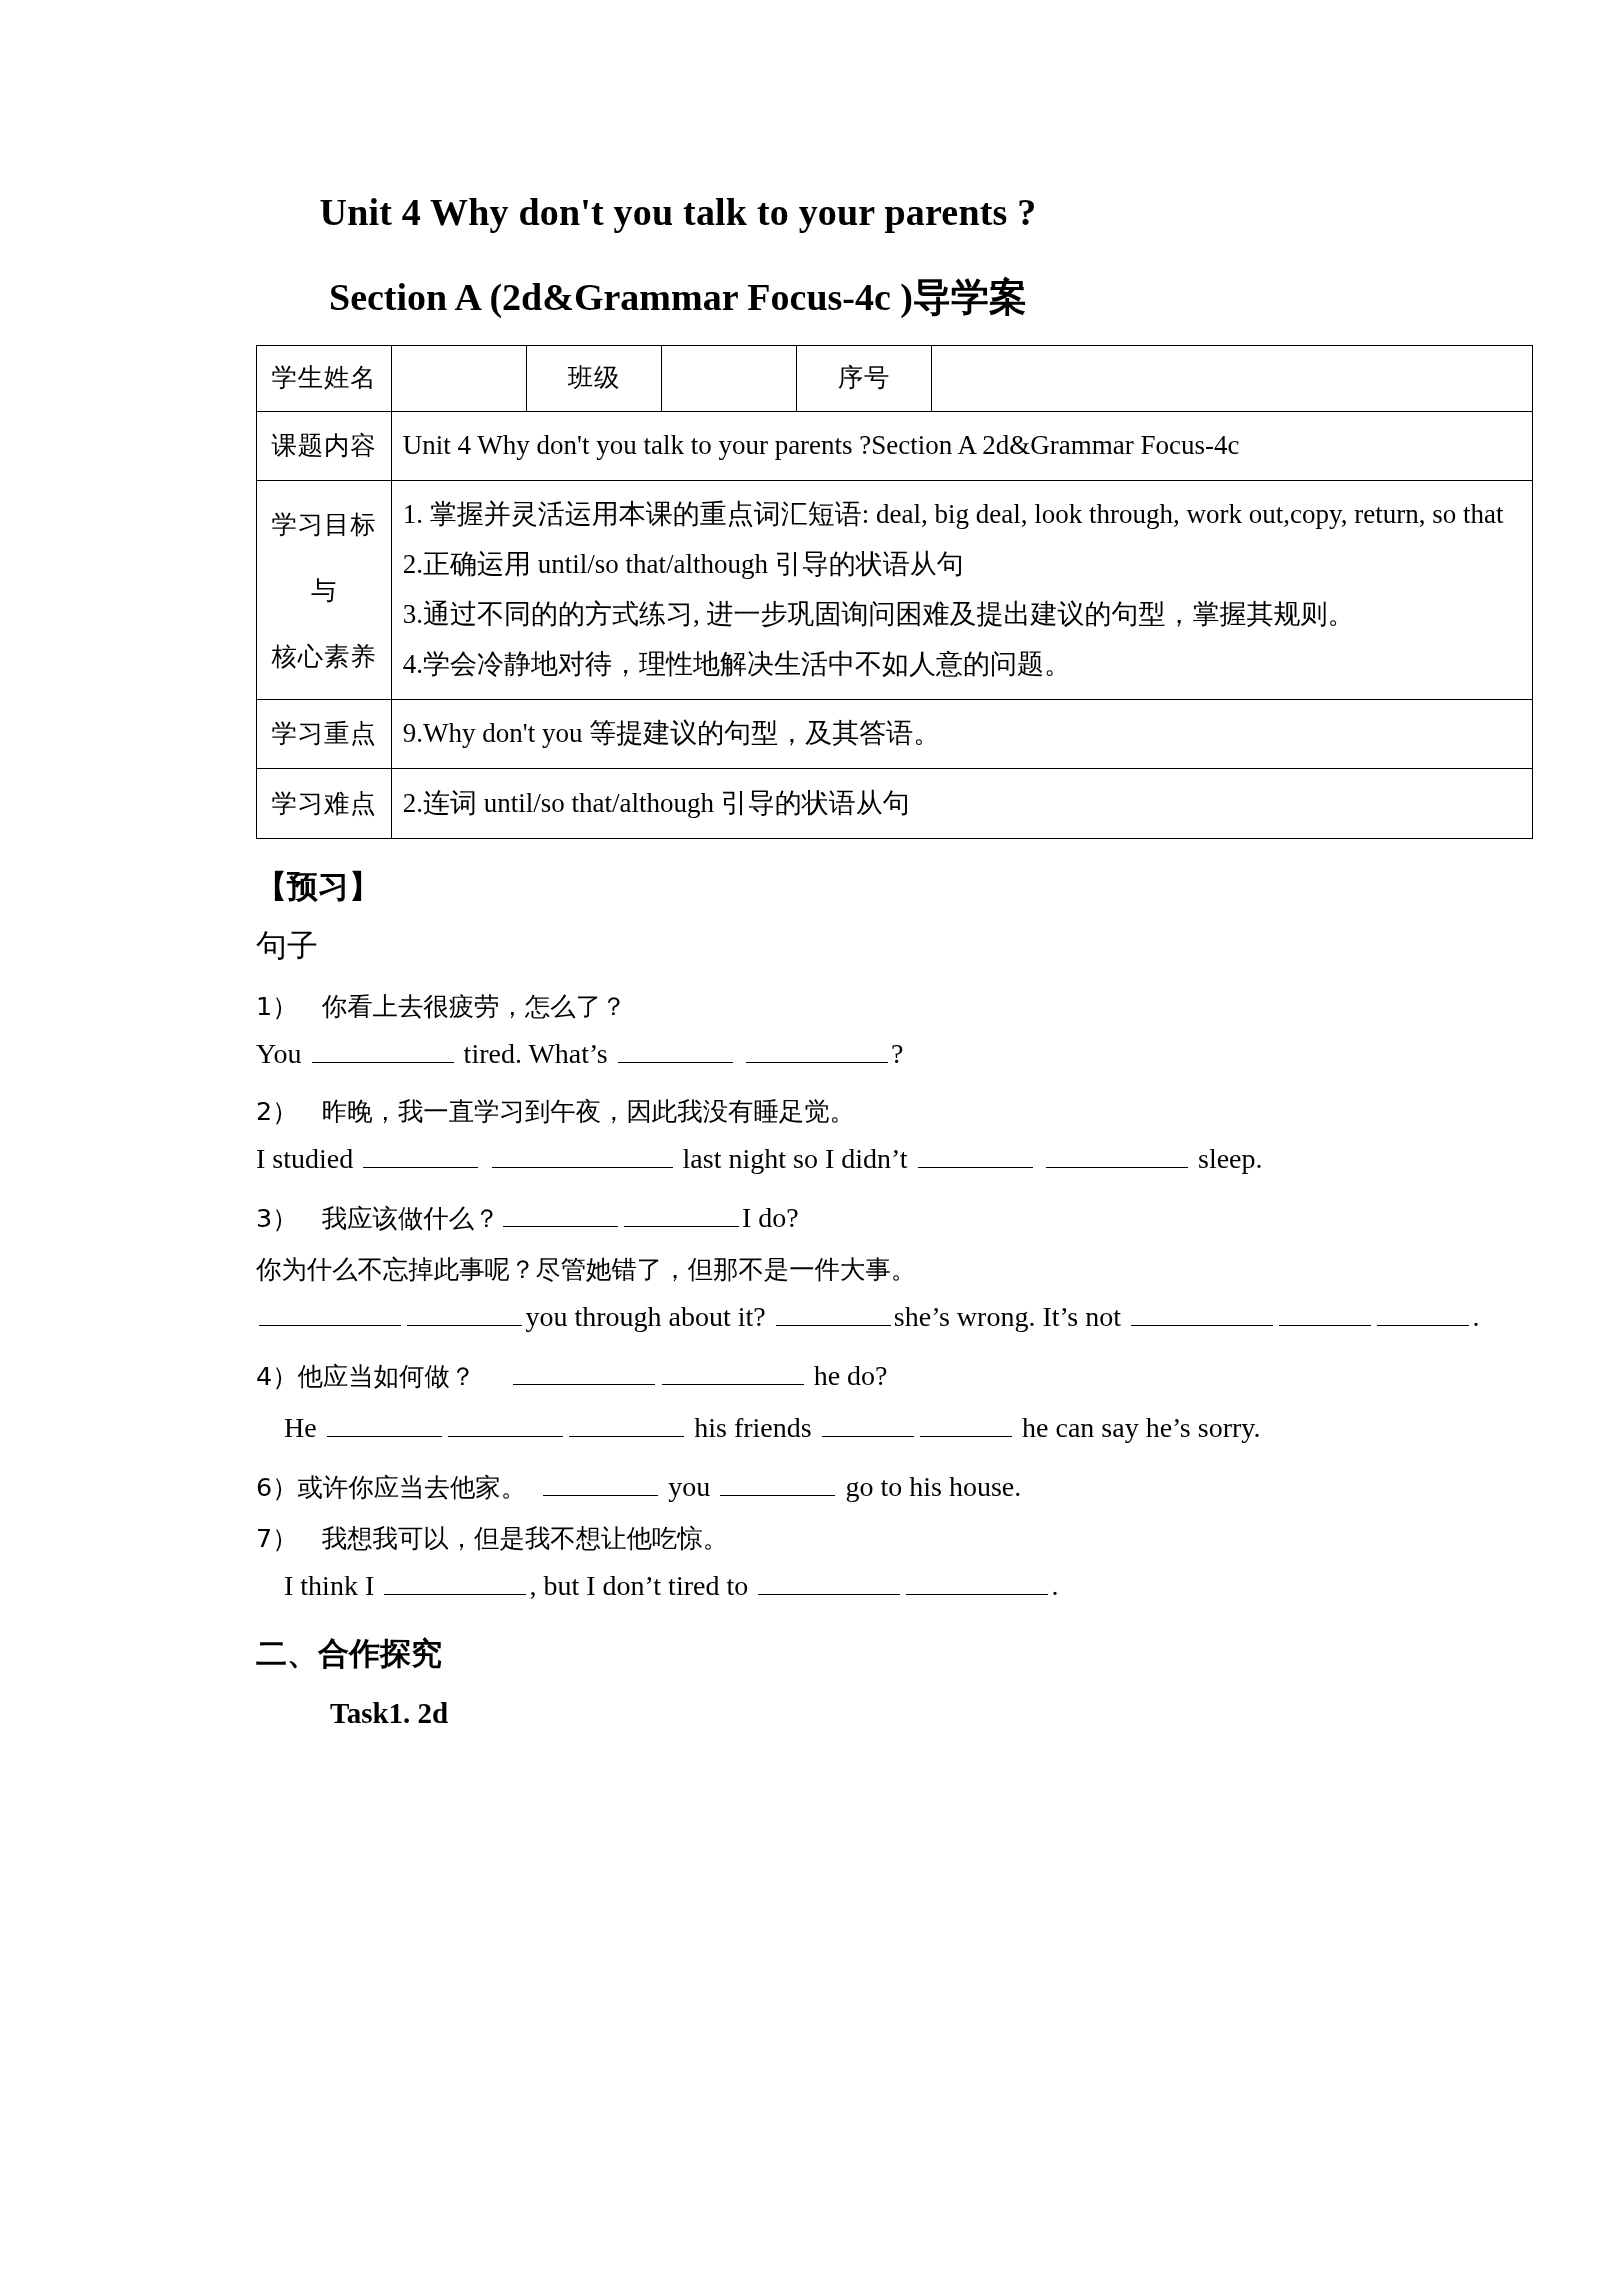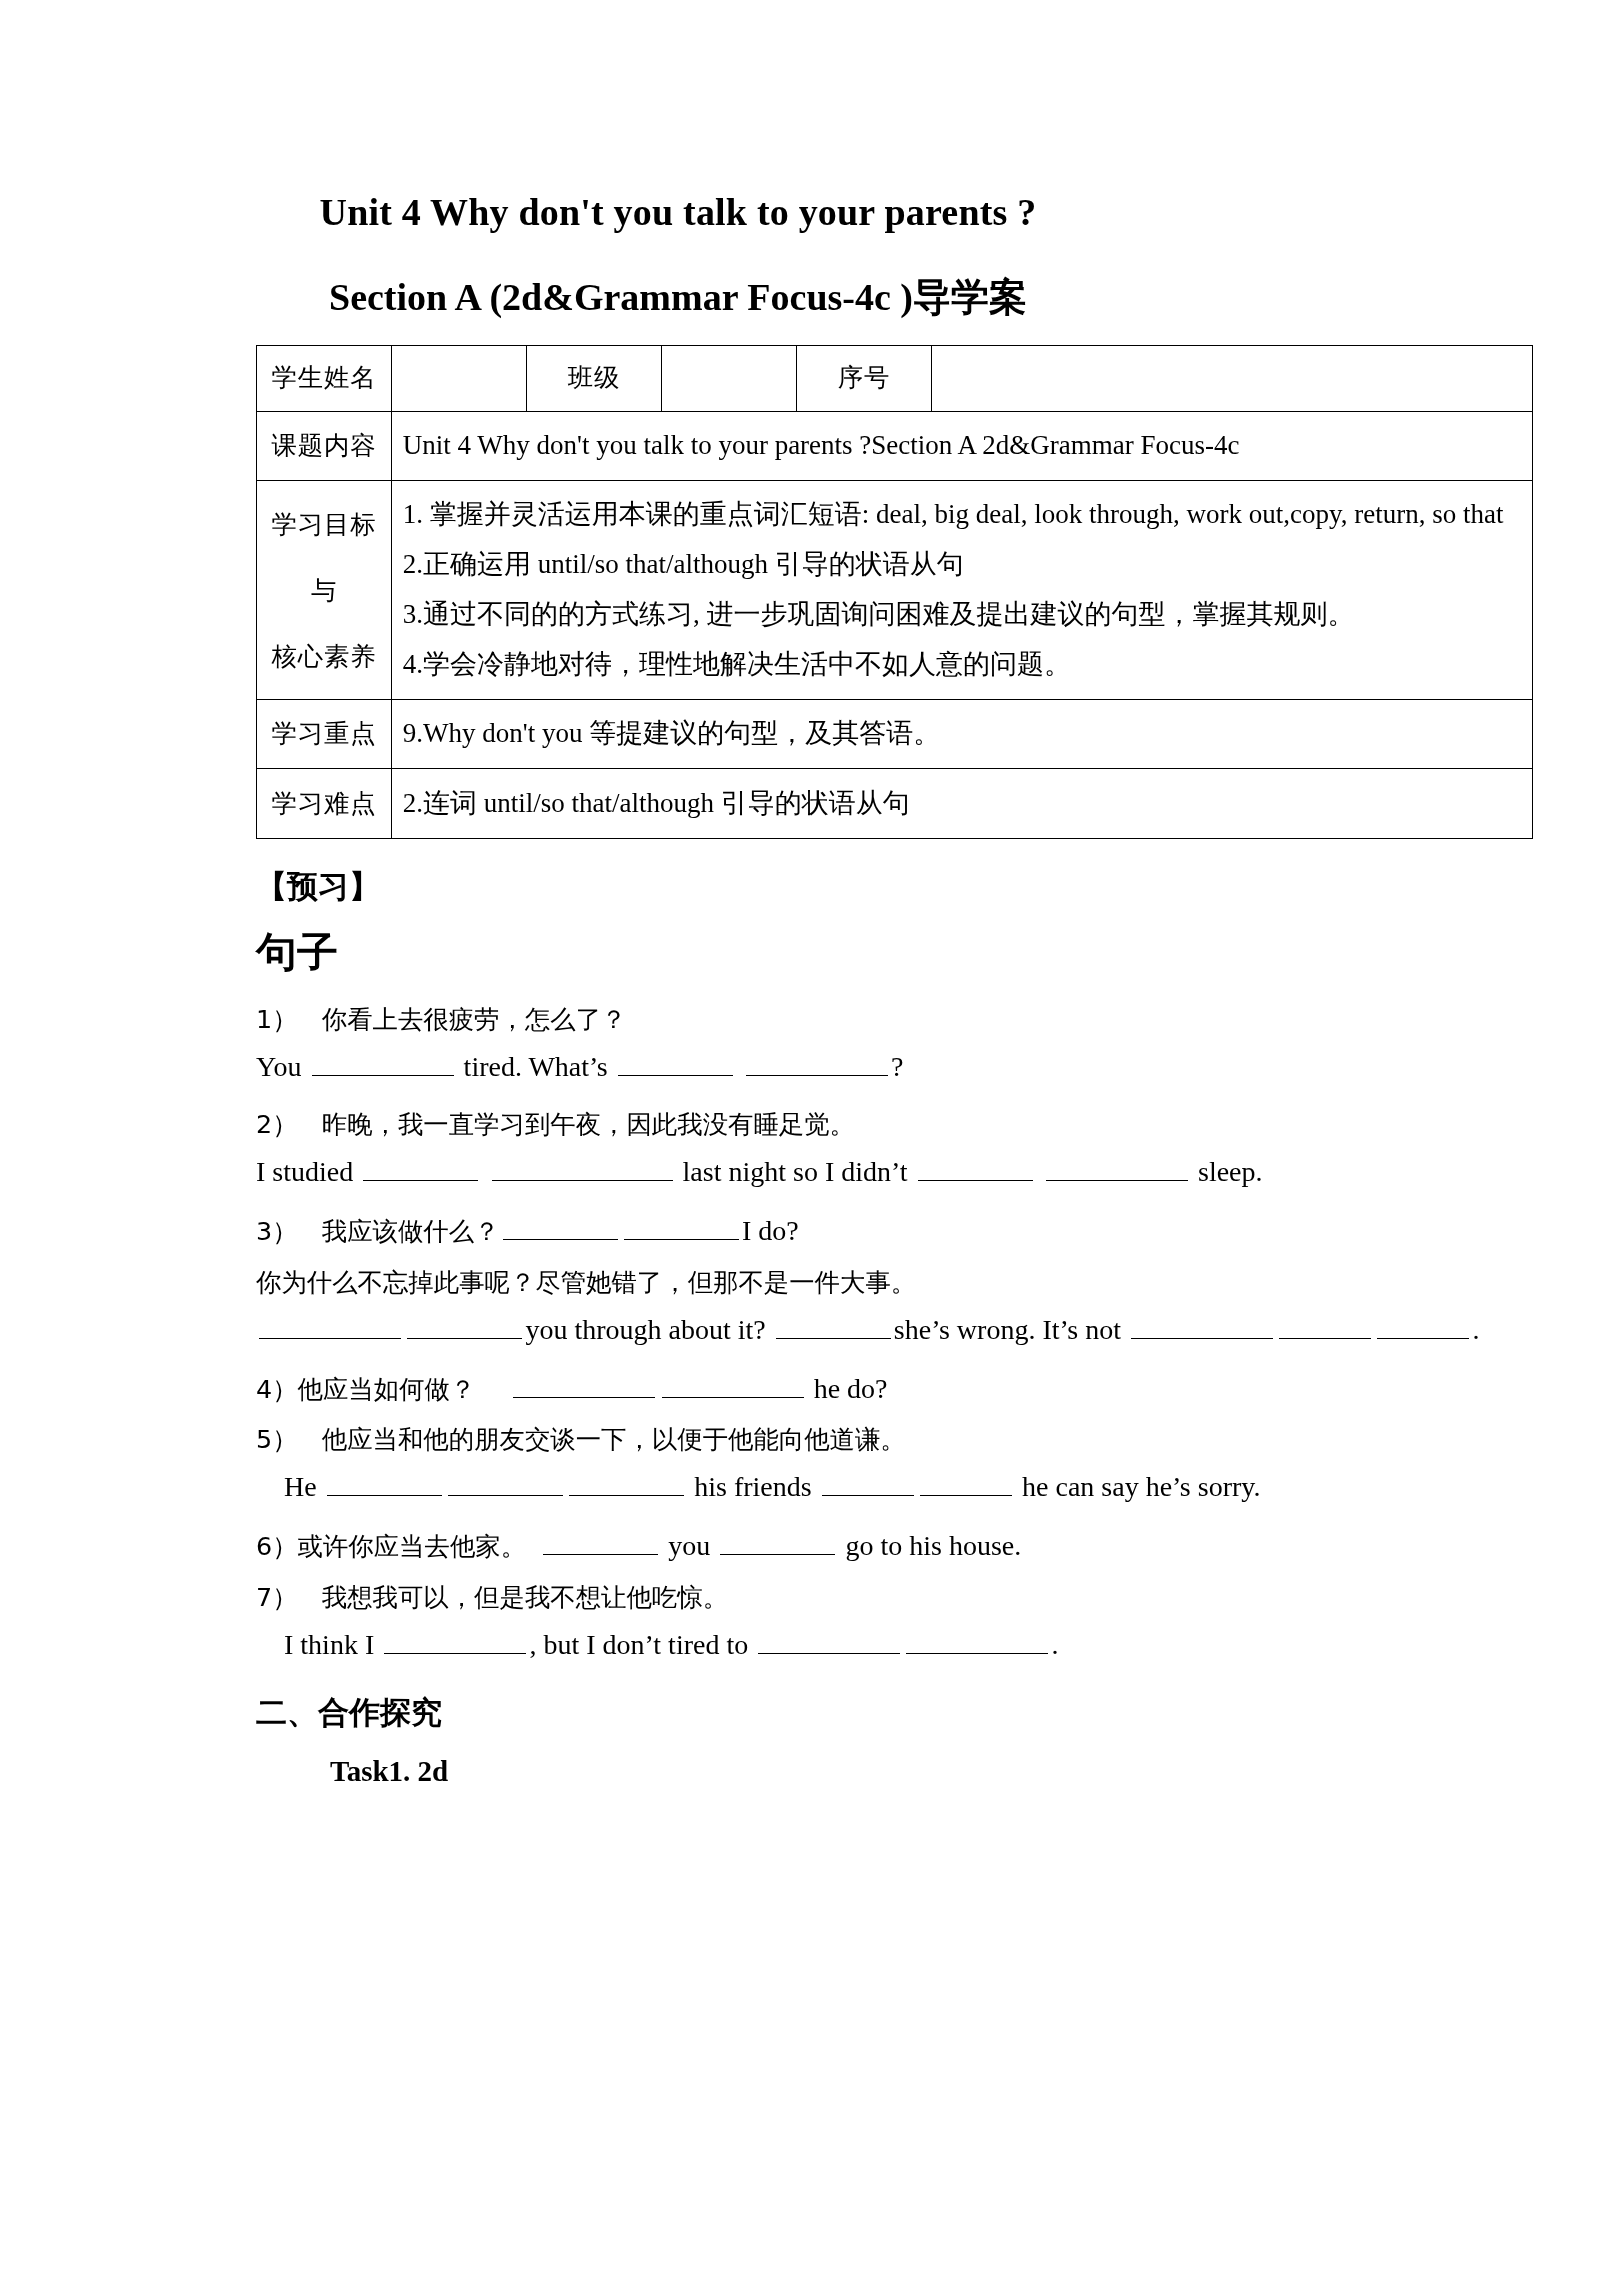--- a/index.html
+++ b/index.html
@@ -81,22 +81,22 @@
     padding-top: 17px;
   }
   .h-bold-cn {
     font-family: "DejaVu Sans", "Liberation Sans", sans-serif;
     font-weight: bold;
     font-size: 31px;
     margin: 10.8px 0 17px 0;
   }
   .h-cn {
     font-family: "DejaVu Sans", "Liberation Sans", sans-serif;
-    font-size: 41px;
-    font-weight: bold;
+    font-size: 31px;
+    font-weight: normal;
     margin: 0 0 20px 0;
   }
   .q-cn {
     font-family: "DejaVu Sans", "Liberation Sans", sans-serif;
     font-size: 25.4px;
     margin: 0 0 7.7px 0;
     line-height: 1.5;
   }
   .q-en {
     font-size: 28px;
@@ -205,21 +205,20 @@
     <div class="q-cn"><span>2）</span>&nbsp;&nbsp;&nbsp;<span>昨晚，我一直学习到午夜，因此我没有睡足觉。</span></div>
     <div class="q-en"><span>I studied </span><span class="bl w-md"></span><span>  </span><span class="bl w-xl"></span><span> last night so I didn’t  </span><span class="bl w-md"></span><span> </span><span class="bl w-lg"></span><span> sleep.</span></div>
 
     <div class="q-mix"><span>3）</span>&nbsp;&nbsp;&nbsp;<span>我应该做什么？</span><span class="en"><span class="bl w-md"></span><span class="bl w-md"></span><span>I do?</span></span></div>
 
     <div class="q-cn"><span>你为什么不忘掉此事呢？尽管她错了，但那不是一件大事。</span></div>
     <div class="q-en"><span class="bl w-lg"></span><span class="bl w-md"></span><span>you through about it? </span><span class="bl w-md"></span><span>she’s wrong. It’s not </span><span class="bl w-lg"></span><span class="bl w-sm"></span><span class="bl w-sm"></span><span>.</span></div>
 
     <div class="q-mix"><span>4）</span><span>他应当如何做？</span><span class="en">&nbsp;&nbsp;&nbsp;&nbsp;&nbsp;<span class="bl w-lg"></span><span class="bl w-lg"></span><span> he do?</span></span></div>
 
-    <div class="q-cn"><span>5）</span>&nbsp;&nbsp;&nbsp;<span>他应当和他的朋友交谈一下，以便于他能向他道谦。</span></div>
     <div class="q-en indent-1"><span>He </span><span class="bl w-md"></span><span class="bl w-md"></span><span class="bl w-md"></span><span> his friends </span><span class="bl w-sm"></span><span class="bl w-sm"></span><span> he can say he’s sorry.</span></div>
 
     <div class="q-mix"><span>6）</span><span>或许你应当去他家。</span><span class="en">&nbsp;&nbsp;<span class="bl w-md"></span><span> you </span><span class="bl w-md"></span><span> go to his house.</span></span></div>
 
     <div class="q-cn"><span>7）</span>&nbsp;&nbsp;&nbsp;<span>我想我可以，但是我不想让他吃惊。</span></div>
     <div class="q-en indent-1"><span>I think I </span><span class="bl w-lg"></span><span>, but I don’t tired to </span><span class="bl w-lg"></span><span class="bl w-lg"></span><span>.</span></div>
 
     <div class="sect-head">二、合作探究</div>
     <div class="task-head">Task1. 2d</div>
 

